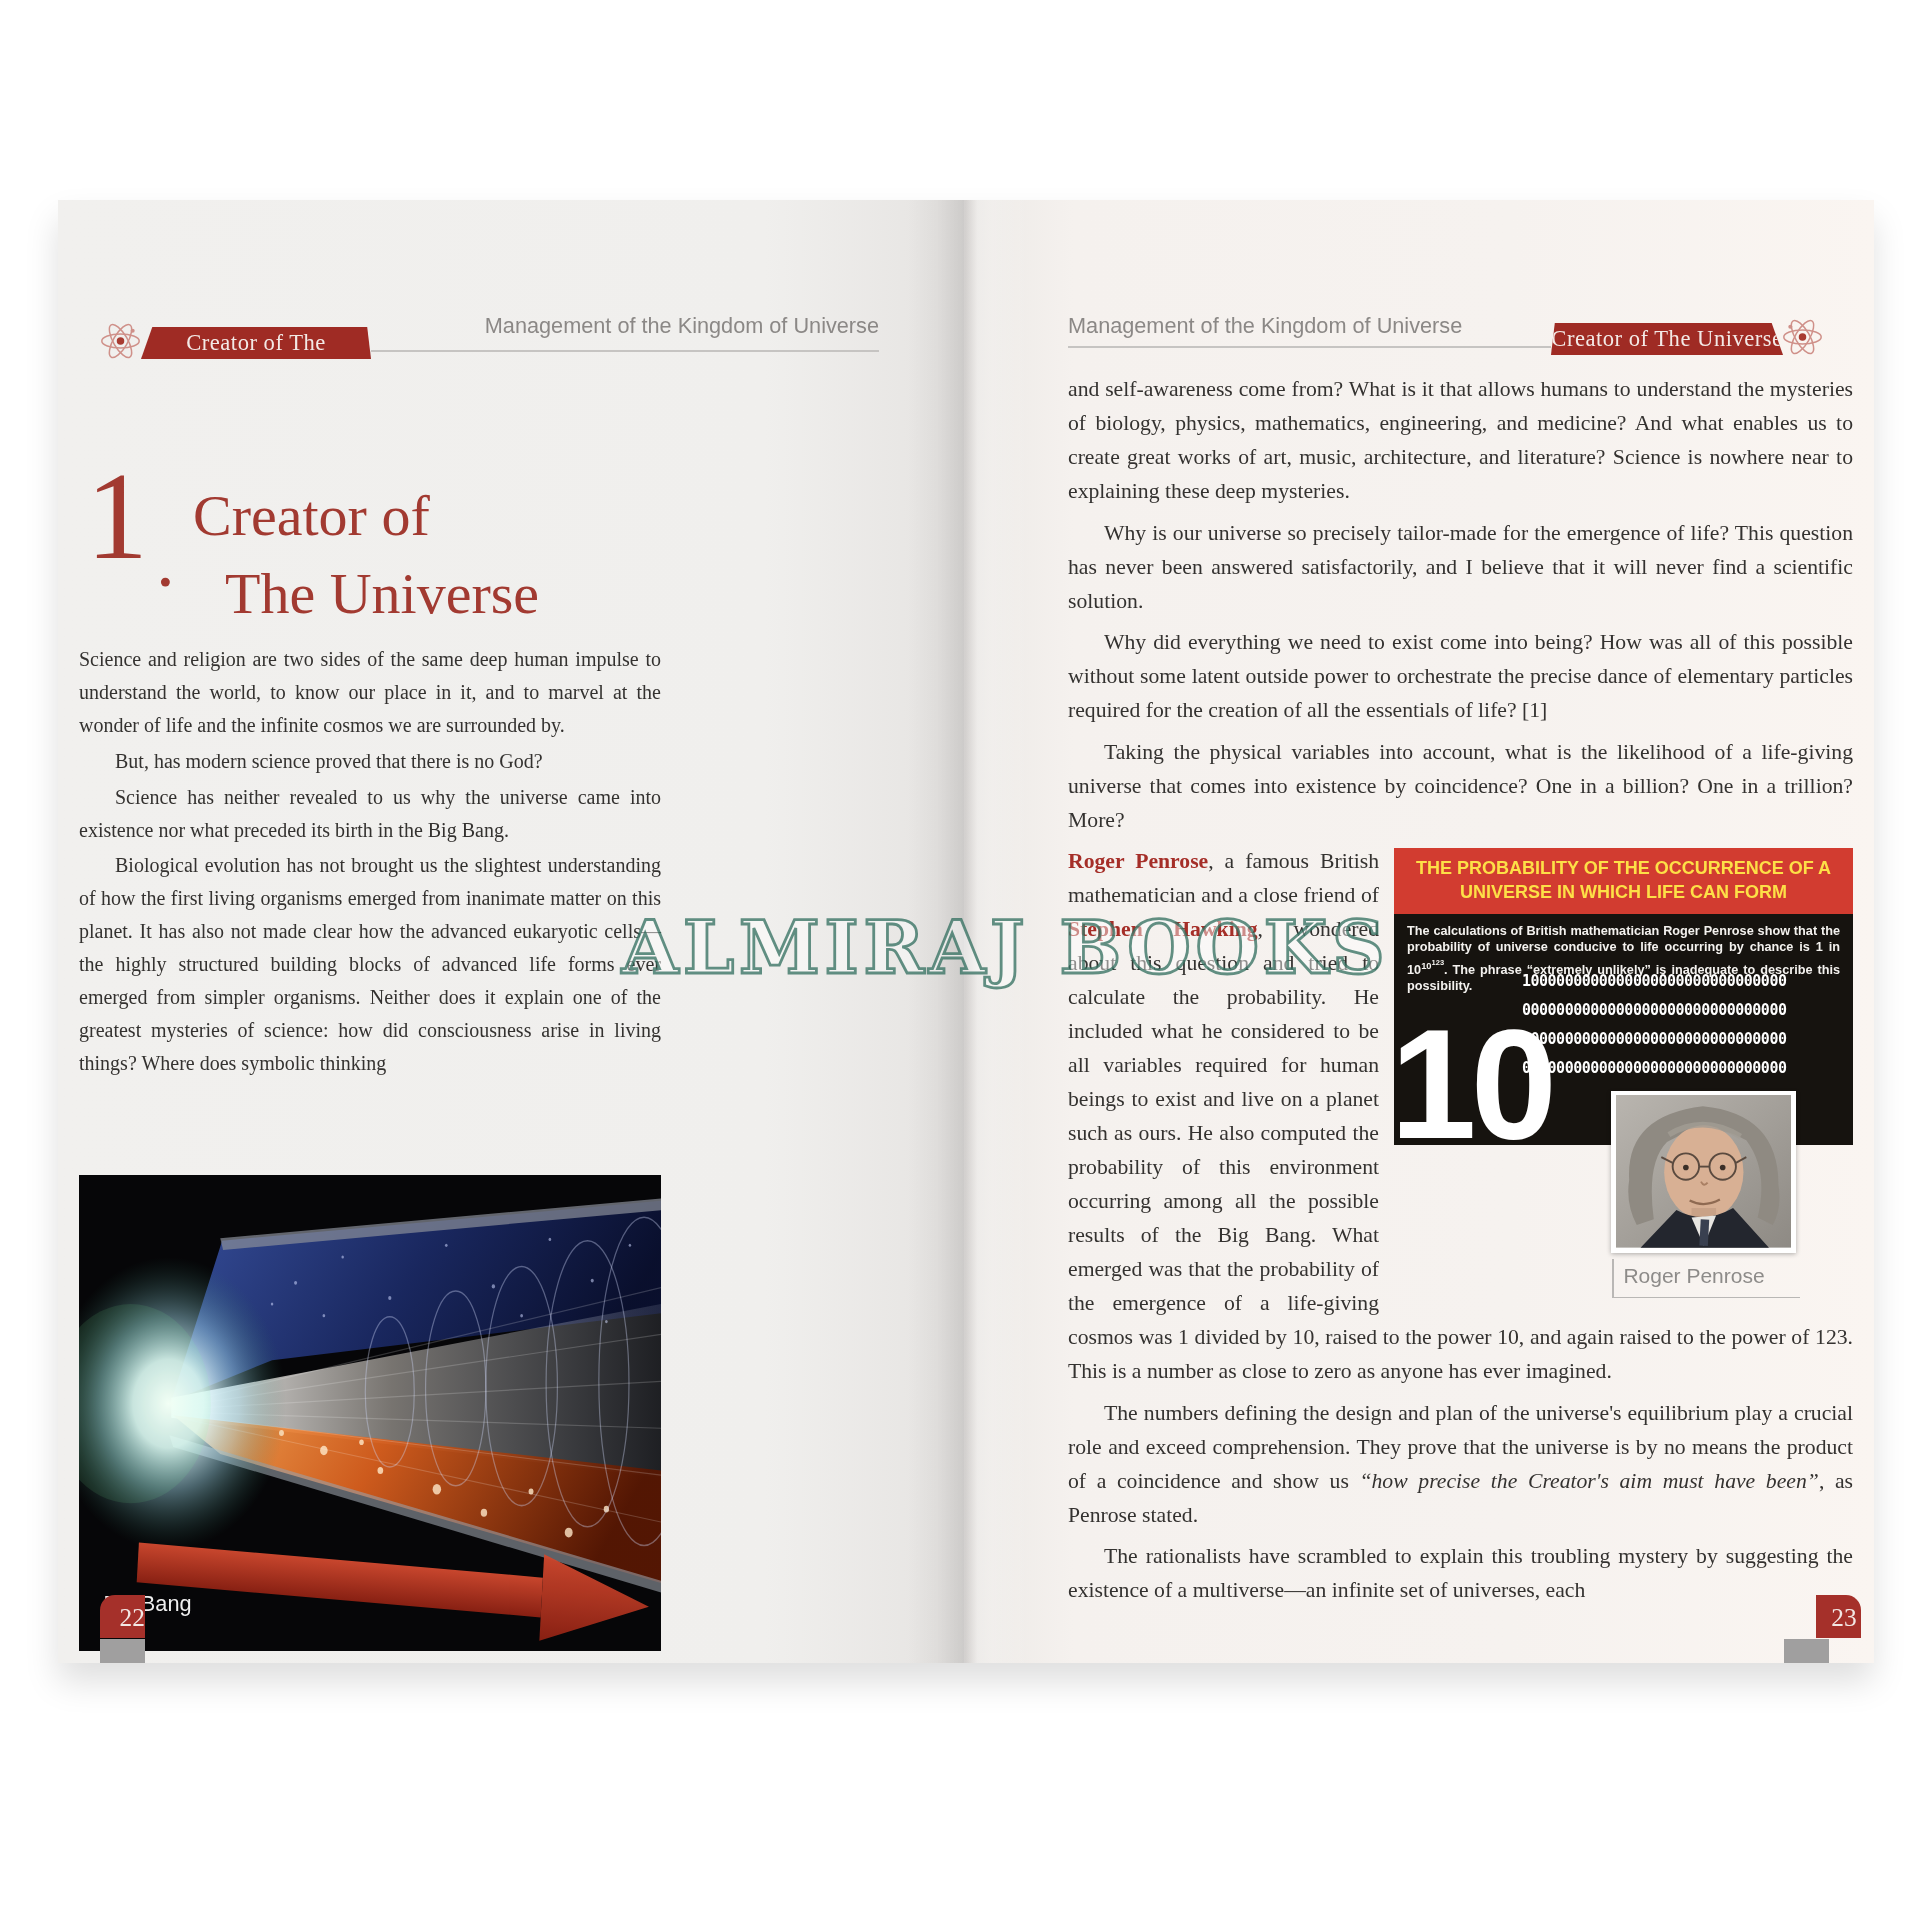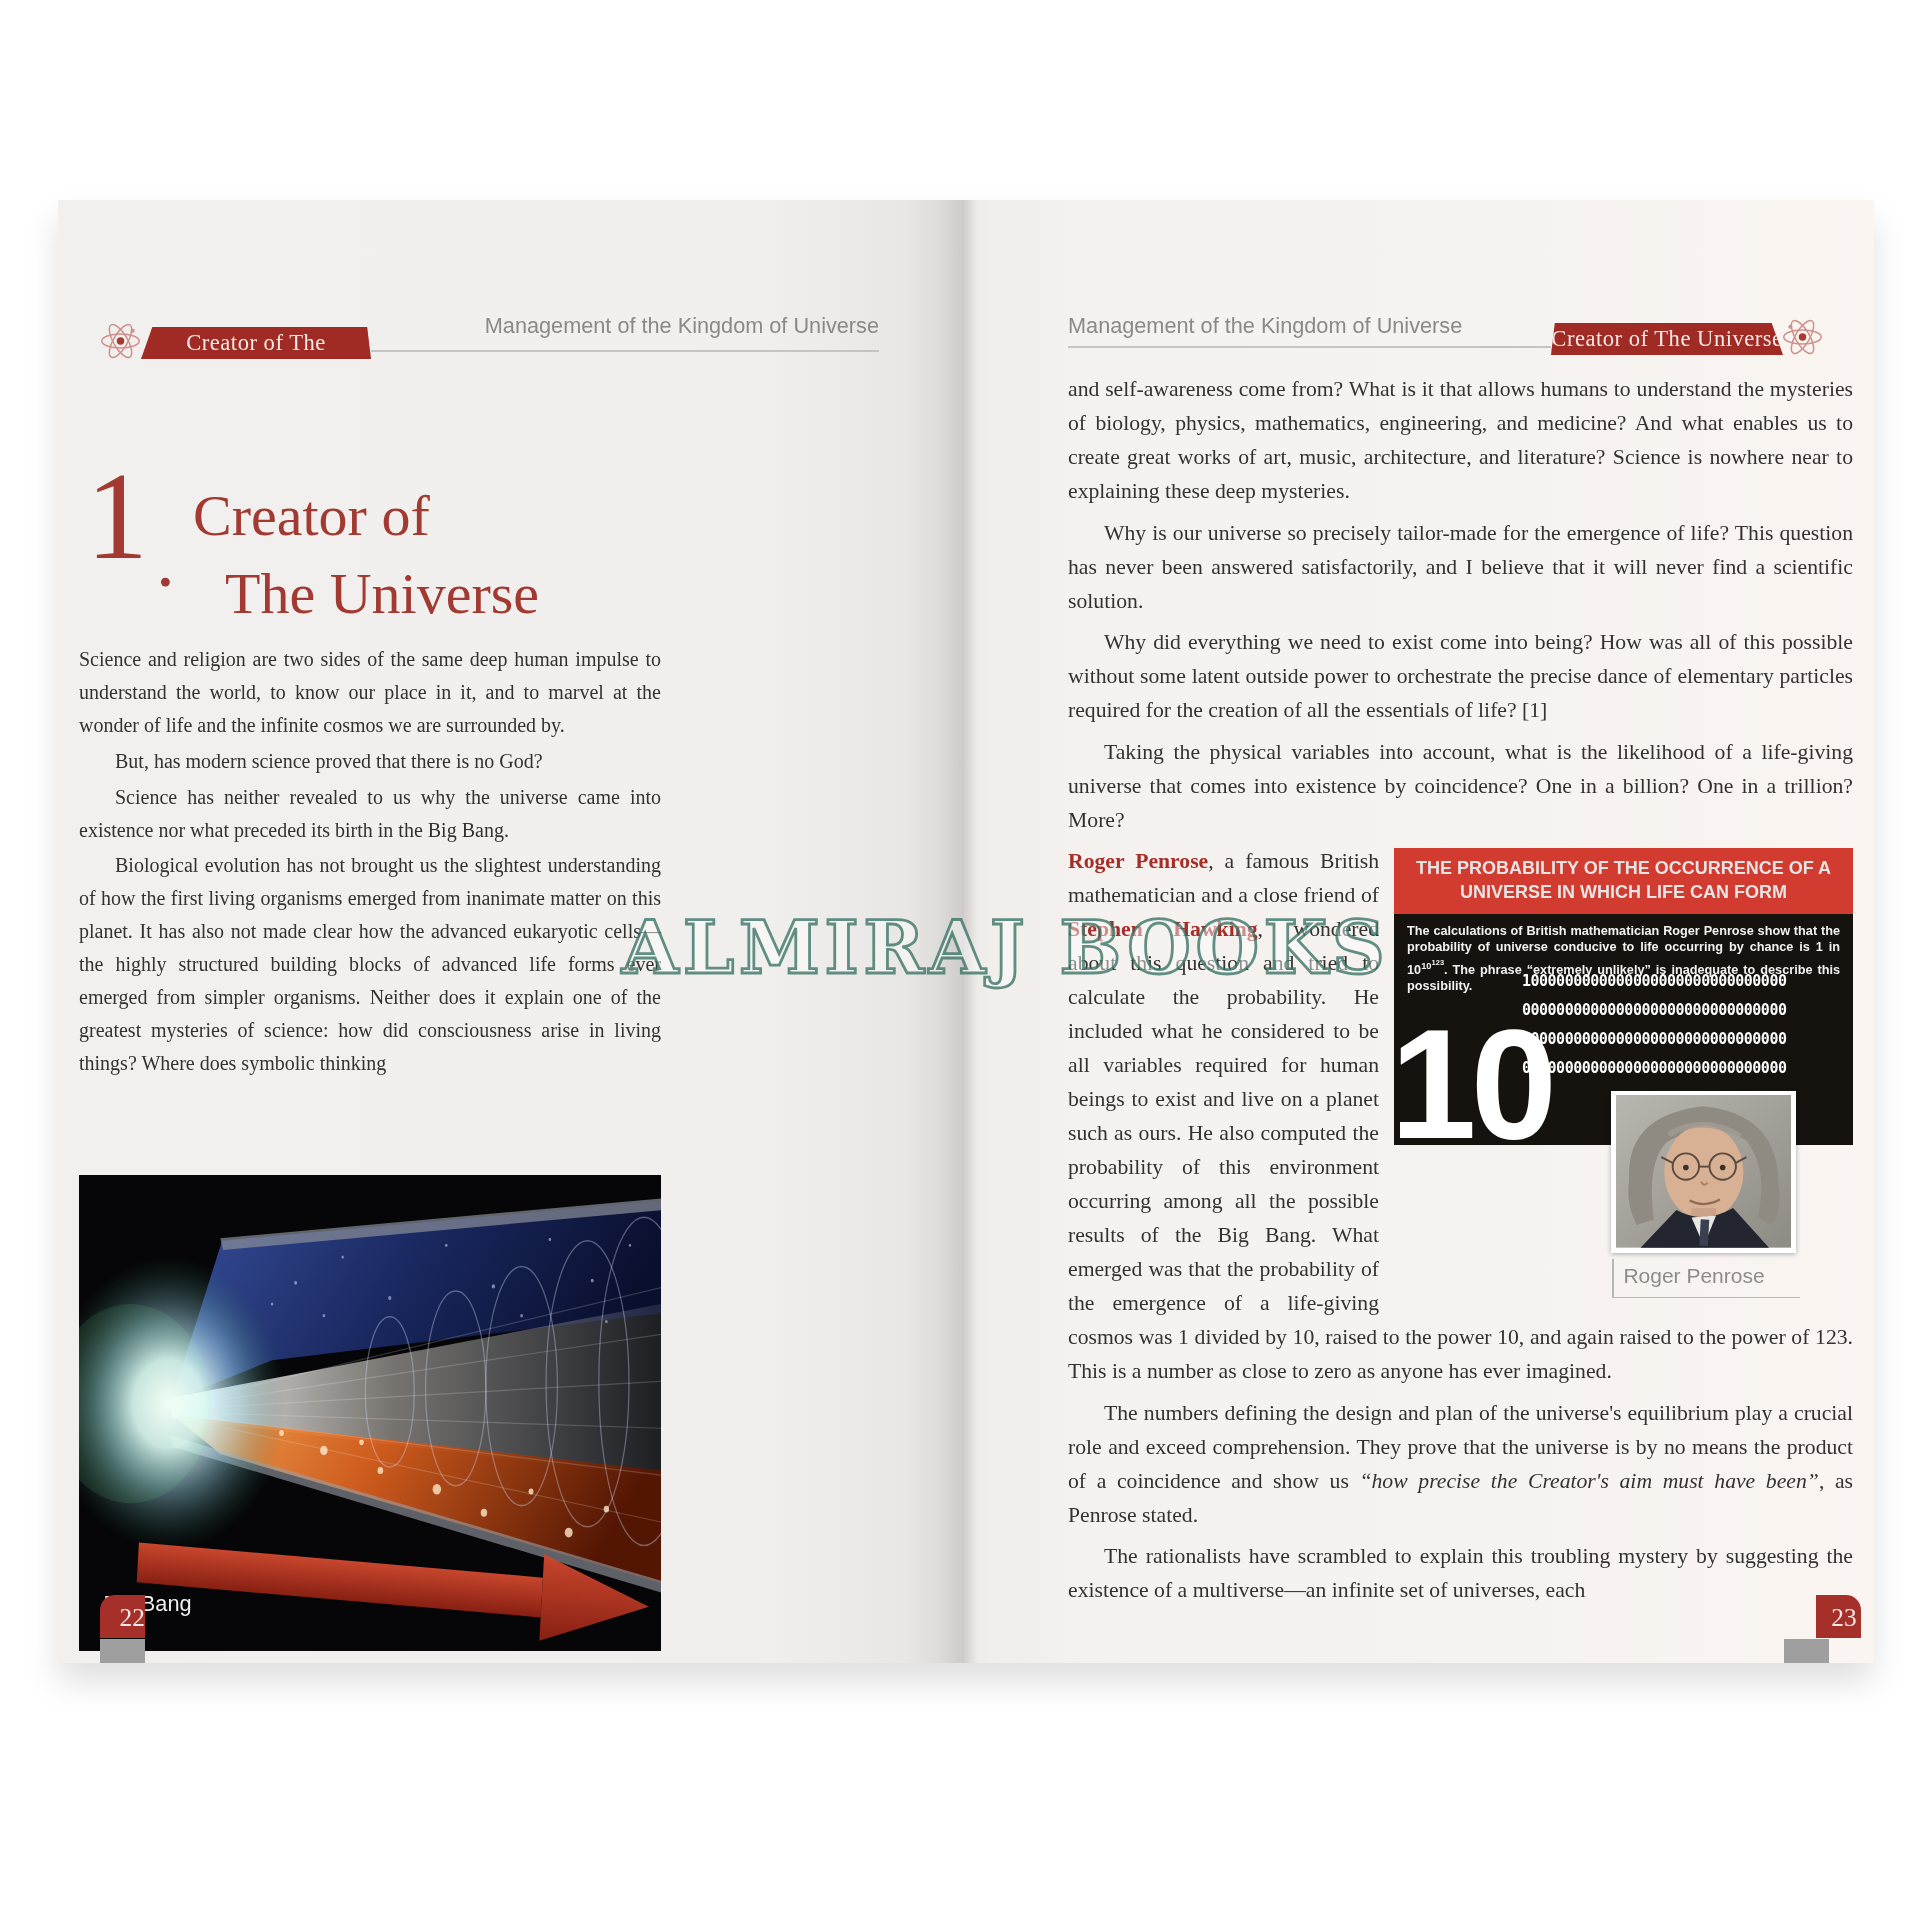--- a/index.html
+++ b/index.html
@@ -50,21 +50,21 @@
 
   
   .rp-body { position:absolute; left:104px; top:172px; width:785px;
     font-size:21.7px; line-height:34px; color:#343230; text-align:justify; }
   .rp-body p { text-indent:36px; margin-bottom:7.5px; }
   .rp-body p.first { text-indent:0; }
   .name-red { color:#a52e28; font-weight:bold; }
   .q-italic { font-style:italic; }
 
   .infobox { float:right; width:459px; height:440px; margin:3.8px 0 5.6px 15px; position:relative; }
-  .ib-head { background:#d23c30; color:#e5e5e5; font-family:"Liberation Sans", sans-serif;
+  .ib-head { background:#d23c30; color:#fde047; font-family:"Liberation Sans", sans-serif;
     font-weight:bold; font-size:18px; line-height:23.5px; text-align:center; padding:9.4px 13px; }
   .ib-black { background:#16130f; height:231px; padding:9.4px 13px 0 13px; position:relative; }
   .ib-small { color:#f4f2ef; font-family:"Liberation Sans", sans-serif; font-weight:bold;
     font-size:12.7px; line-height:16px; text-align:justify; text-indent:0; }
   .ib-small sup { font-size:9.4px; } .ib-small sup sup { font-size:7.5px; }
   .ib-ten { position:absolute; left:-3.8px; bottom:-17px; color:#ffffff;
     font-family:"Liberation Sans", sans-serif; font-weight:bold; font-size:155px; line-height:155px; letter-spacing:-5.6px; }
   .ib-digits { position:absolute; left:128px; top:53px; width:311px; }
   .ib-digits div { color:#ffffff; font-family:"DejaVu Sans Mono", monospace; font-weight:bold;
     font-size:15px; line-height:29px; letter-spacing:-0.5px; white-space:nowrap; text-indent:0; }

